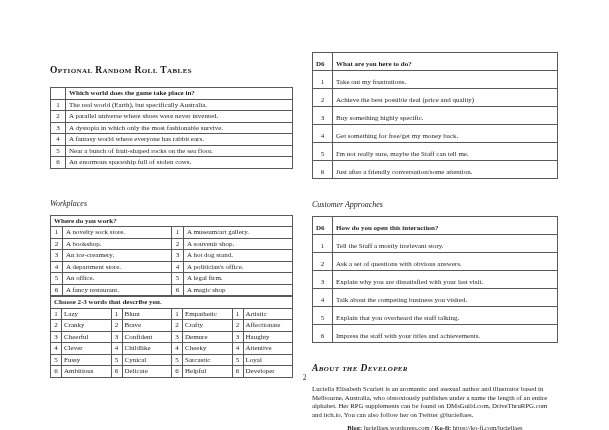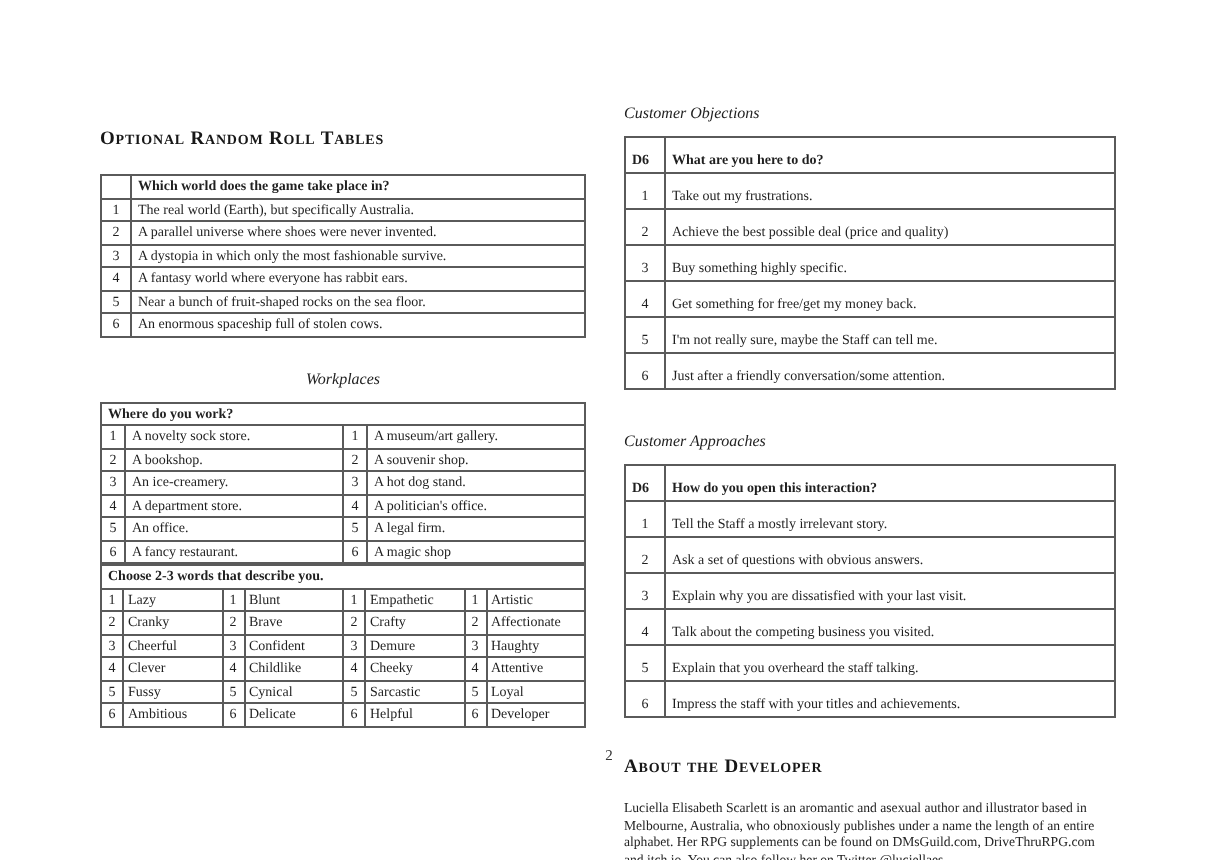--- a/index.html
+++ b/index.html
@@ -16,23 +16,23 @@
   .col-right { left:312px; top:52px; width:246px; }
 
   .main-heading {
     font-size:9.5px; font-weight:bold; font-variant:small-caps;
     letter-spacing:0.4px; margin:16px 0 12px 0; color:#171717;
   }
   .section-title {
     font-size:8px; font-style:italic; font-weight:normal;
     margin:0 0 7px 0; color:#222;
   }
-  .mt13 { margin-top:16px;text-align:center; }
+  .mt13 { margin-top:30px; }
   .mt15 { margin-top:15px; }
-  .mt20 { margin-top:20px; }
+  .mt20 { margin-top:20px;font-style:italic; }
   .mt21 { margin-top:21px; }
 
   table.tbl {
     width:100%; border-collapse:collapse; table-layout:fixed;
     font-size:7px; margin:0;
   }
   .tbl th, .tbl td {
     border:1px solid #5a5a5a;
     padding:1px 3px; line-height:8.5px;
     text-align:left; vertical-align:top;
@@ -230,21 +230,20 @@
           <td>6</td>
           <td>Helpful</td>
           <td>6</td>
           <td>Developer</td>
         </tr>
       </tbody>
   </table>
 </div>
 
 <div class="col col-right">
-  <h2 class="section-title">Customer Objections</h2>
   <table class="tbl cust">
     <colgroup>
       <col style="width:20px">
       <col>
     </colgroup>
     <thead>
       <tr>
         <th>D6</th>
         <th>What are you here to do?</th>
       </tr>

